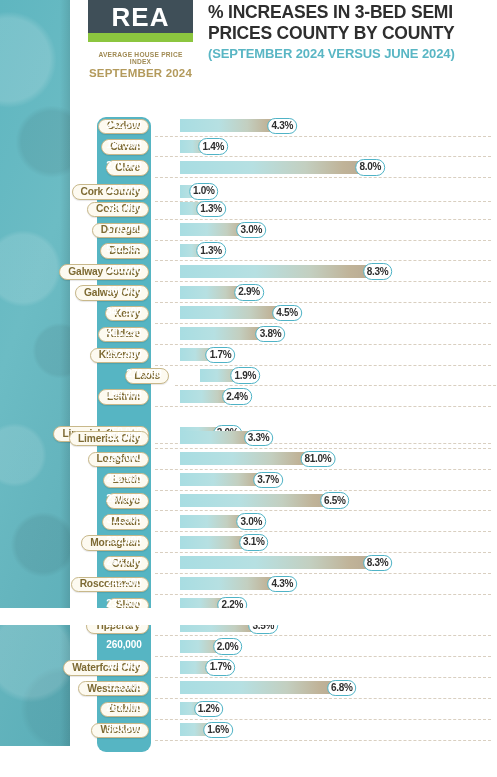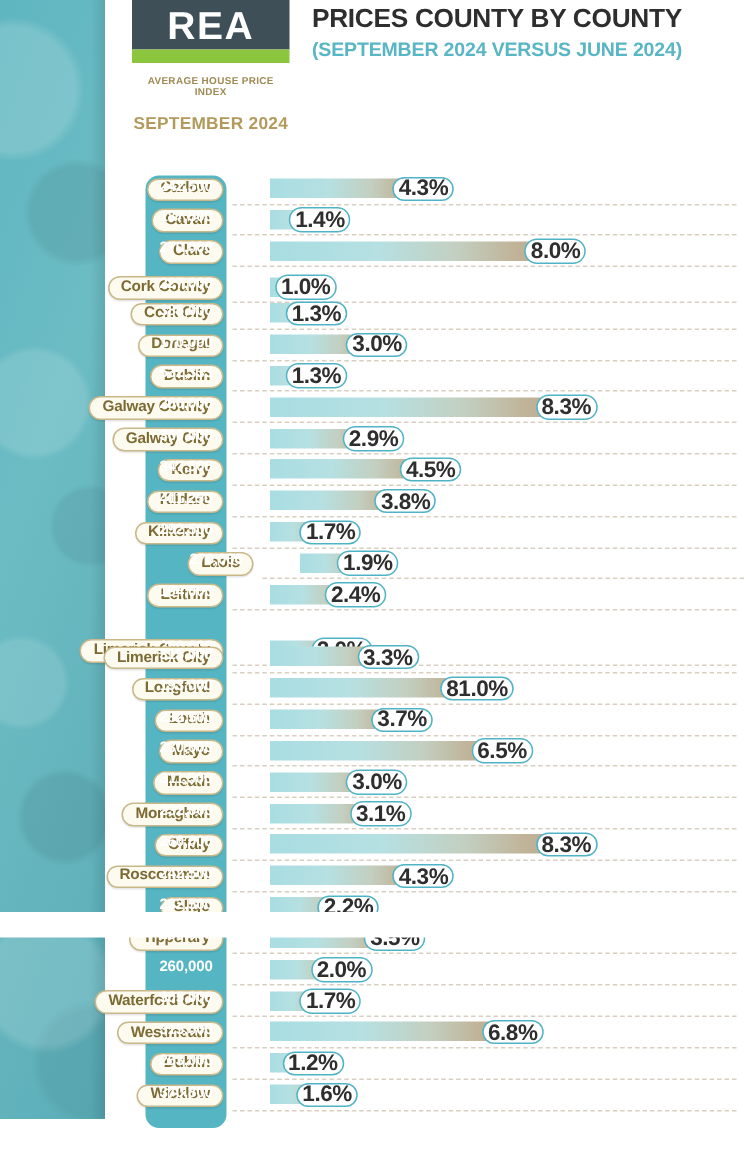--- a/index.html
+++ b/index.html
@@ -49,21 +49,21 @@
   .logo-text {
     color: #ffffff; font-size: 26px; font-weight: bold;
     letter-spacing: 1px; line-height: 1;
   }
   .logo-green { width: 105px; height: 9px; background: #8cc63f; }
   .logo-sub1 {
     margin-top: 9px; width: 105px; text-align: center;
     color: #a08a53; font-size: 6.6px; font-weight: bold; letter-spacing: .25px;
   }
   .logo-sub2 {
-    margin-top: 12px; width: 105px; text-align: center;
+    margin-top: 2px; width: 105px; text-align: center;
     color: #b39a5c; font-size: 11.5px; font-weight: bold; letter-spacing: .2px;
   }
 
   .title-block { position: absolute; left: 208px; top: 2px; width: 285px; }
   .title-line {
     color: #2e2e2e; font-size: 17.5px; font-weight: bold;
     line-height: 21px; letter-spacing: -.2px;
   }
   .subtitle {
     margin-top: 2px;
@@ -134,21 +134,21 @@
     position: absolute; top: 1px;
     height: 16.5px; min-width: 29px;
     padding: 0 3px;
     background: #ffffff;
     border: 1.4px solid #4fb3c6;
     border-radius: 9px;
     display: flex; align-items: center; justify-content: center;
     transform: translateX(-50%);
   }
   .bubble-text {
-    color: #2e2e2e; font-size: 15px; font-weight: bold;
+    color: #2e2e2e; font-size: 10px; font-weight: bold;
     letter-spacing: -.3px; line-height: 1;
   }
 
   .footer-strip {
     position: absolute; left: 0; bottom: 0;
     width: 497px; height: 17px; background: #ffffff;
   }
 </style>
 </head>
 <body>
@@ -161,20 +161,21 @@
     <div class="logo-block">
       <div class="logo-box">
         <span class="logo-text">REA</span>
       </div>
       <div class="logo-green"></div>
       <div class="logo-sub1">AVERAGE HOUSE PRICE INDEX</div>
       <div class="logo-sub2">SEPTEMBER 2024</div>
     </div>
 
     <div class="title-block">
+      <div class="title-line">% INCREASES IN 3-BED SEMI</div>
       <div class="title-line">PRICES COUNTY BY COUNTY</div>
       <div class="subtitle">(SEPTEMBER 2024 VERSUS JUNE 2024)</div>
     </div>
   </div>
 
   <div class="chart">
     <div class="price-col"></div>
     <div class="rows" id="rows">
         <div class="row" style="top: 1.5px;">
           <div class="gridline"></div>

